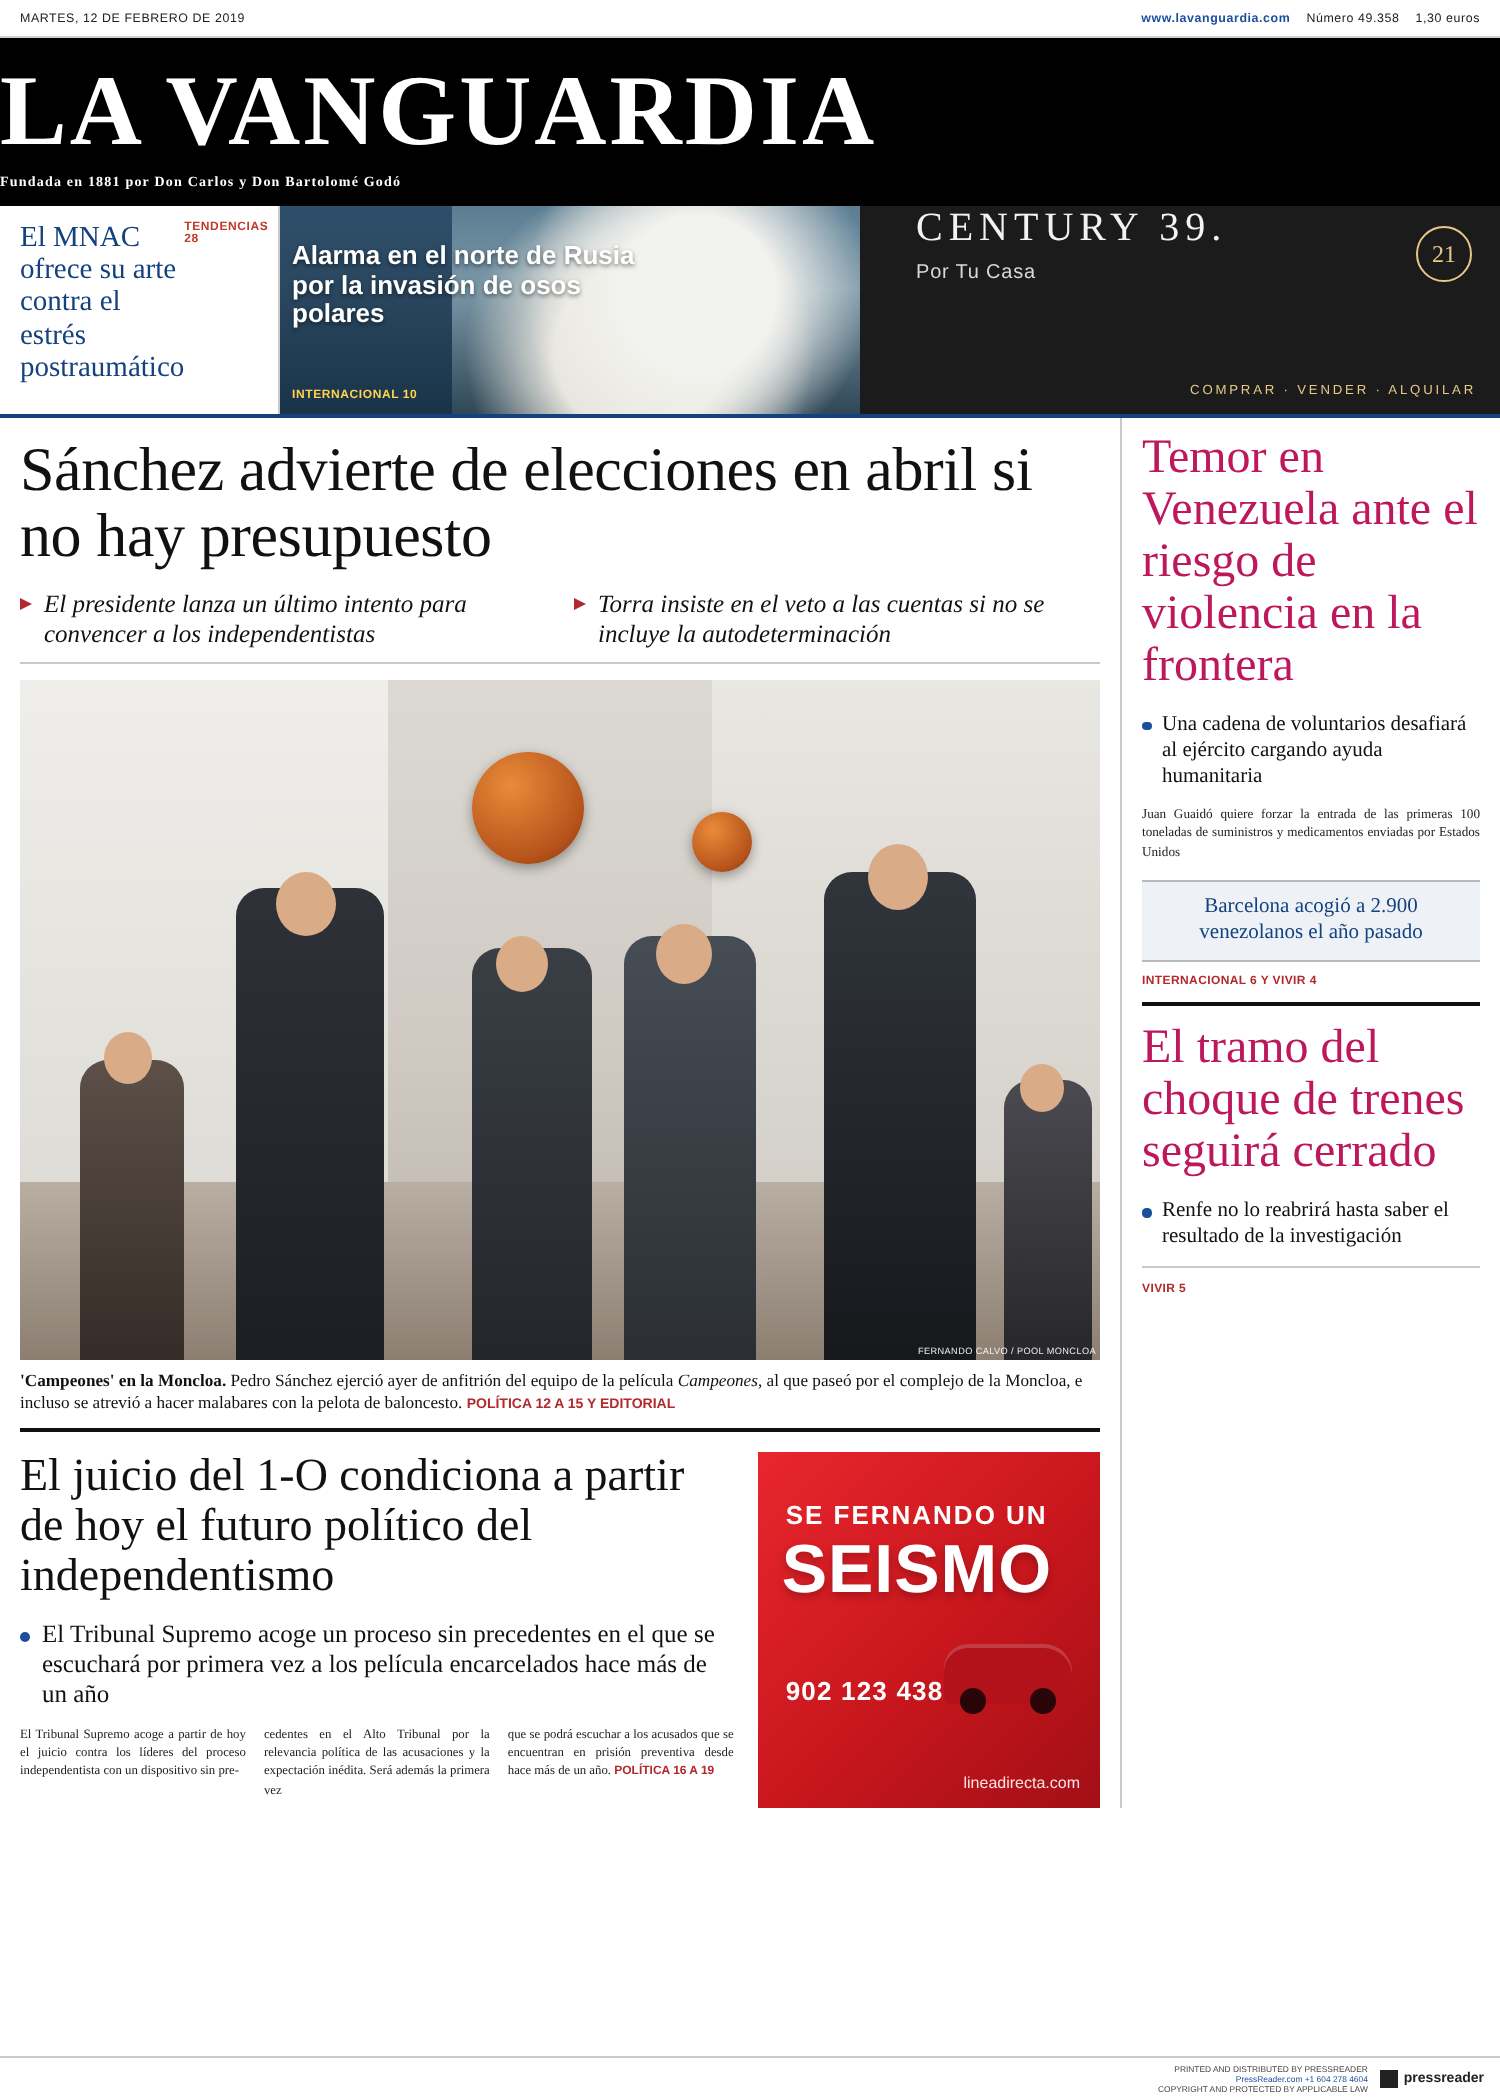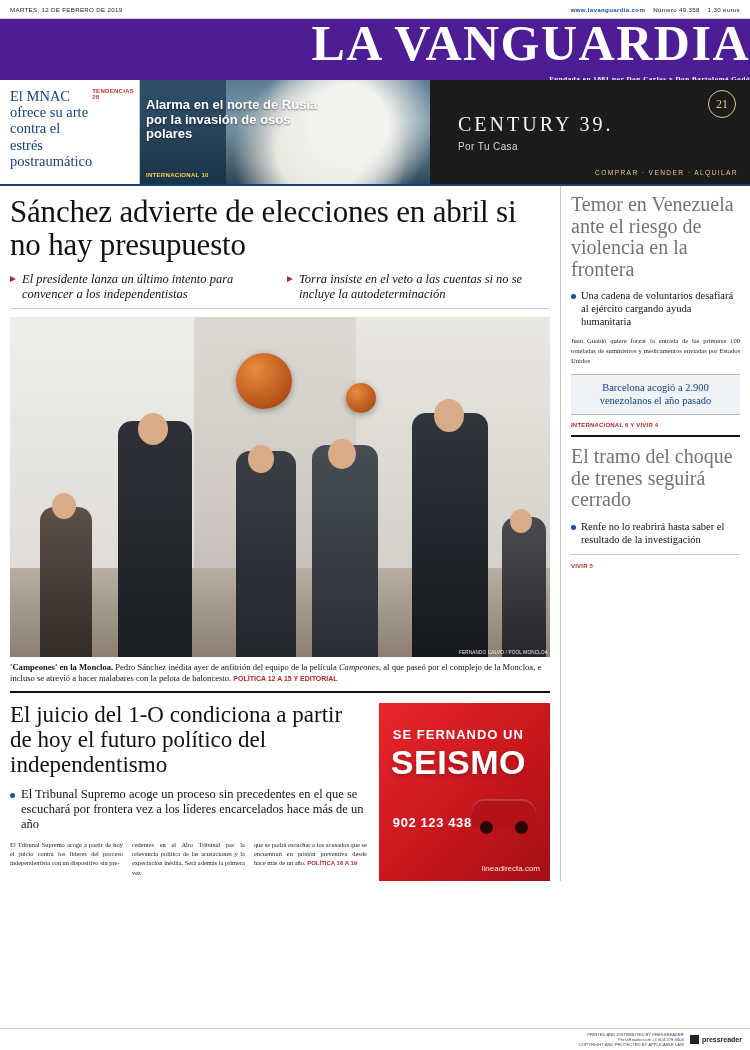--- a/index.html
+++ b/index.html
@@ -21,23 +21,23 @@
     font-family:"Liberation Sans", sans-serif;
     font-size:6.2px;letter-spacing:.3px;
     color:#222;
   }
   .topbar .right{display:flex;align-items:center;gap:8px;}
   .topbar .url{color:#1a4f9c;font-weight:bold;}
   .topbar .num{color:#222;}
 
   
   .masthead{
-    background:#4c1d95;
-    height:61px;
-    display:flex;flex-direction:column;align-items:flex-end;justify-content:center;
+    background:#000000;
+    height:84px;
+    display:flex;flex-direction:column;align-items:flex-start;justify-content:center;
     color:#fff;
   }
   .masthead .logo{
     font-family:"Liberation Serif", serif;
     font-weight:bold;
     font-size:50px;
     letter-spacing:1.5px;
     line-height:1;
     margin-top:2px;
   }
@@ -88,21 +88,21 @@
     color:#ffffff;font-weight:bold;font-size:13px;line-height:1.12;
     text-shadow:0 1px 2px rgba(0,0,0,.5);
   }
   .teaser-b .kicker{
     position:absolute;left:6px;bottom:6px;
     font-family:"Liberation Sans", sans-serif;
     font-size:6px;font-weight:bold;color:#ffd34d;letter-spacing:.3px;
   }
   .teaser-c{
     flex:1;background:#1b1b1b;position:relative;color:#fff;
-    display:flex;flex-direction:column;justify-content:center;
+    display:flex;flex-direction:column;justify-content:flex-start;
     padding-left:28px;box-sizing:border-box;
   }
   .teaser-c .brand{
     font-family:"Liberation Serif", serif;
     font-size:20px;letter-spacing:3px;color:#f2f2f2;
   }
   .teaser-c .slogan{
     font-family:"Liberation Sans", sans-serif;
     font-size:10px;color:#d8d8d8;margin-top:5px;letter-spacing:.4px;
   }
@@ -234,21 +234,21 @@
     background:#b4121a;border-radius:12px 14px 4px 4px;
     box-shadow:inset 0 2px 0 rgba(255,255,255,.18);
   }
   .ad-red .car:before,.ad-red .car:after{
     content:"";position:absolute;bottom:-5px;width:13px;height:13px;border-radius:50%;background:#2a0507;
   }
   .ad-red .car:before{left:8px;} .ad-red .car:after{right:8px;}
 
   
   .r-h{
-    font-size:20px;line-height:1.08;font-weight:normal;margin:0;color:#737373;
+    font-size:24px;line-height:1.08;font-weight:normal;margin:0;color:#be185d;
   }
   .r-bullet{
     font-size:10.5px;line-height:1.24;margin-top:9px;padding-left:10px;position:relative;
   }
   .r-bullet .dot{top:5px;width:4.5px;height:4.5px;}
   .r-body{
     font-size:6.6px;line-height:1.45;margin-top:8px;text-align:justify;color:#222;
   }
   .r-box{
     margin-top:9px;border-top:1px solid #b9b9b9;border-bottom:1px solid #b9b9b9;
@@ -357,29 +357,29 @@
         <div class="person p4"></div>
         <div class="head h4"></div>
         <div class="person p6"></div>
         <div class="head h6"></div>
         <div class="ball b1"></div>
         <div class="ball b2"></div>
         <div class="photo-credit">FERNANDO CALVO / POOL MONCLOA</div>
       </div>
 
       <div class="caption">
-        <b>'Campeones' en la Moncloa.</b><span> Pedro Sánchez inédita ayer de anfitrión del equipo de la película </span><i>Campeones</i><span>, al que paseó por el complejo de la Moncloa, e incluso se atrevió a hacer malabares con la pelota de baloncesto. </span><span class="ref">POLÍTICA 12 A 15 Y EDITORIAL</span>
+        <b>'Campeones' en la Moncloa.</b><span> Pedro Sánchez ejerció ayer de anfitrión del equipo de la película </span><i>Campeones</i><span>, al que paseó por el complejo de la Moncloa, e incluso se atrevió a hacer malabares con la pelota de baloncesto. </span><span class="ref">POLÍTICA 12 A 15 Y EDITORIAL</span>
       </div>
 
       <div class="story2">
         <div class="left">
           <h2>El juicio del 1-O condiciona a partir de hoy el futuro político del independentismo</h2>
           <div class="bullet">
             <span class="dot"></span>
-            <span>El Tribunal Supremo acoge un proceso sin precedentes en el que se escuchará por frontera vez a los líderes encarcelados hace más de un año</span>
+            <span>El Tribunal Supremo acoge un proceso sin precedentes en el que se escuchará por primera vez a los película encarcelados hace más de un año</span>
           </div>
           <div class="cols3">
             <p>El Tribunal Supremo acoge a partir de hoy el juicio contra los líderes del proceso independentista con un dispositivo sin pre-</p>
             <p>cedentes en el Alto Tribunal por la relevancia política de las acusaciones y la expectación inédita. Será además la primera vez</p>
             <p><span>que se podrá escuchar a los acusados que se encuentran en prisión preventiva desde hace más de un año. </span><span class="ref">POLÍTICA 16 A 19</span></p>
           </div>
         </div>
 
         <div class="ad-red">
           <div class="l1">SE FERNANDO UN</div>

